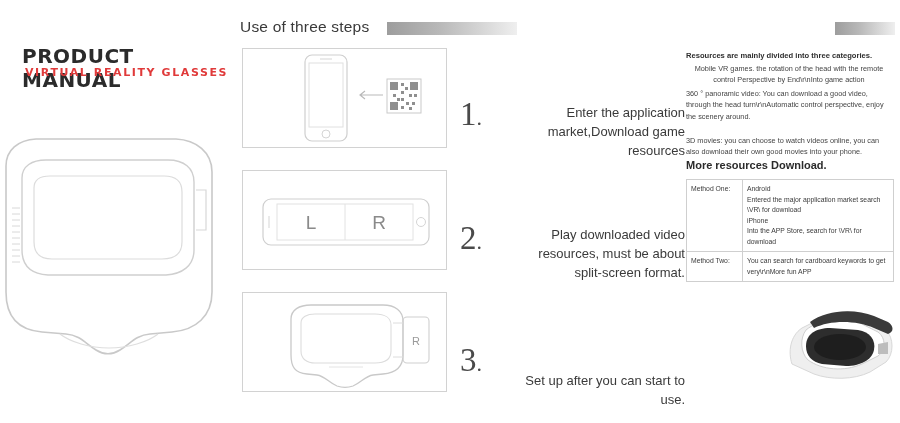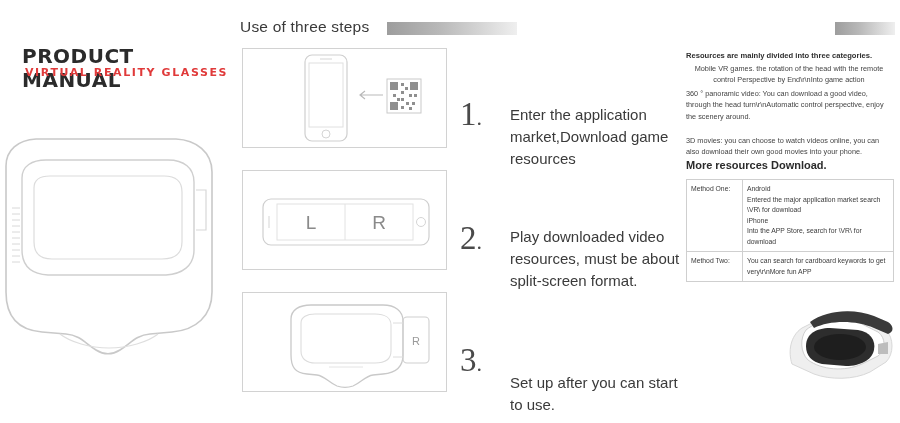--- a/index.html
+++ b/index.html
@@ -83,24 +83,25 @@
     color: #4a4a4a;
     font-family: "Liberation Serif", serif;
     font-weight: normal;
     line-height: 1;
   }
   .step-num .dot {
     font-size: 22px;
   }
   .step-text {
     position: absolute;
-    font-size: 15px;
+    font-size: 13px;
     color: #3a3a3a;
     line-height: 1.45;
     width: 175px;
+    text-align: right;
   }
 
   
   .col-right {
     position: absolute;
     left: 672px; top: 0;
     width: 228px; height: 423px;
   }
   .res-lead {
     position: absolute;

